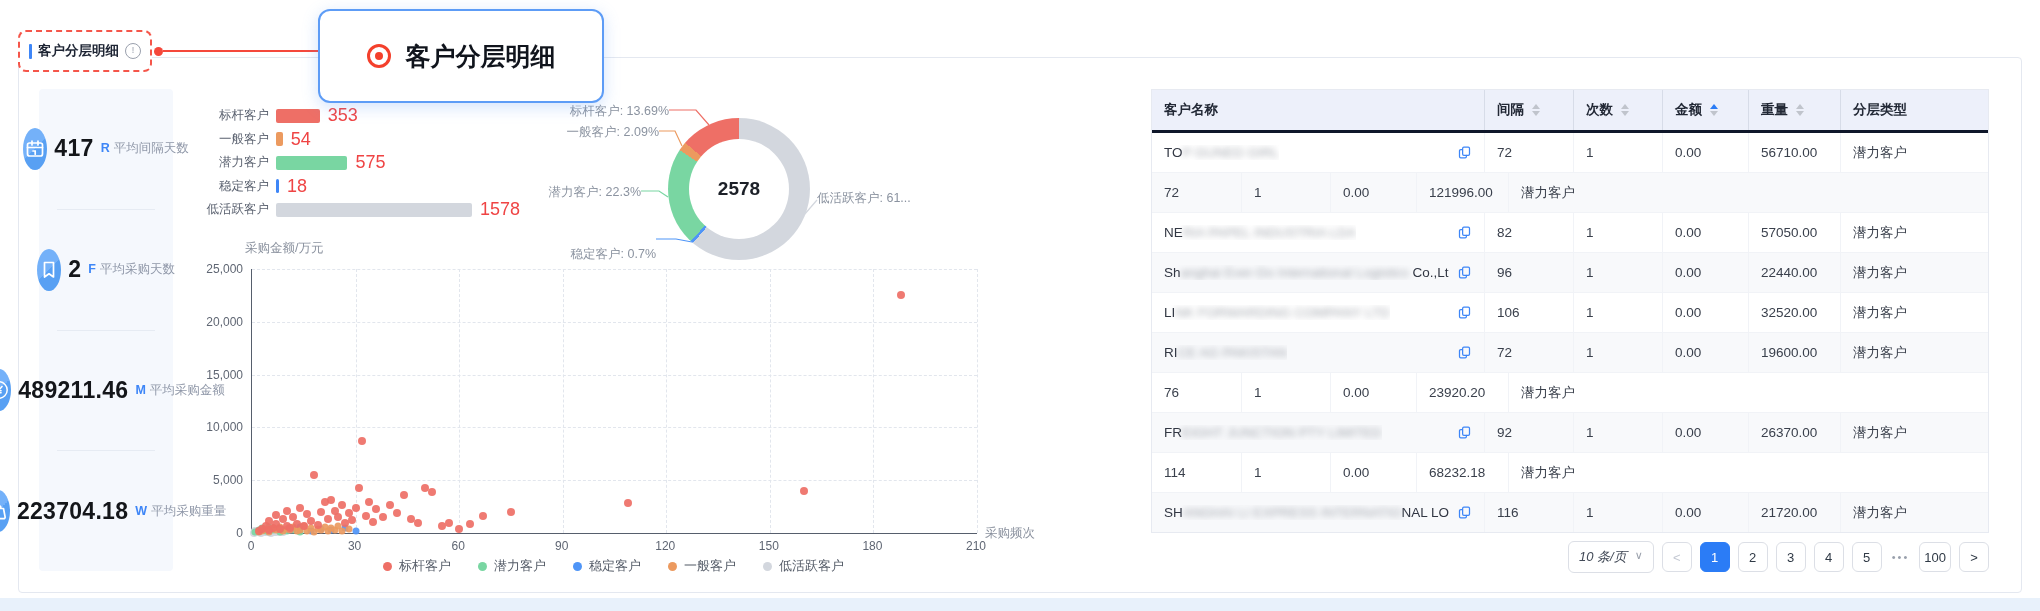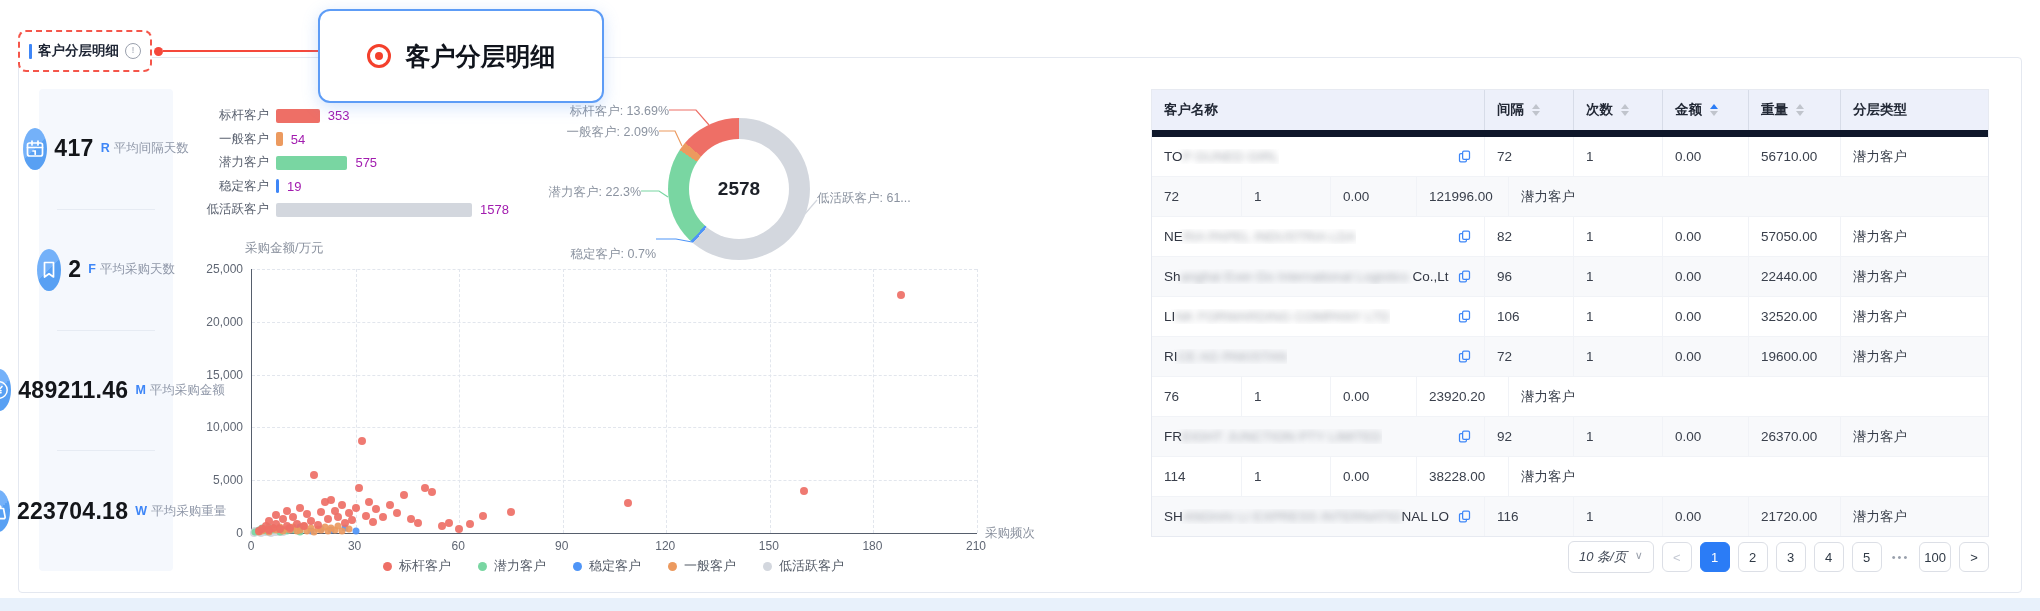--- a/index.html
+++ b/index.html
@@ -36,21 +36,21 @@
   .kval{font-size:23px;font-weight:700;color:#14161a;letter-spacing:.3px;}
   .klab{font-size:12.5px;color:#8f97a8;white-space:nowrap;}
   .klet{color:#3e86f7;font-weight:700;margin-right:4px;}
   .kdiv{height:1px;background:#e6ebf3;margin:0 18px;flex:0 0 auto;}
 
   
   .bars{position:absolute;left:130px;top:46px;}
   .brow{display:flex;align-items:center;height:23.5px;}
   .blab{width:120px;text-align:right;padding-right:7px;font-size:12.5px;color:#5b6270;white-space:nowrap;}
   .bbar{height:14px;border-radius:2px;flex:0 0 auto;}
-  .bval{margin-left:8px;font-size:13px;color:#a21caf;}
+  .bval{margin-left:8px;font-size:18px;color:#ef4444;}
 
   
   .donut{position:absolute;left:649px;top:60px;width:142px;height:142px;border-radius:50%;}
   .hole{position:absolute;left:21px;top:21px;width:100px;height:100px;border-radius:50%;background:#fff;
         display:flex;align-items:center;justify-content:center;font-size:19px;font-weight:700;color:#1c2028;}
   .dlines{position:absolute;left:430px;top:40px;width:460px;height:220px;pointer-events:none;}
   .dlines path{fill:none;stroke-width:1.2px;}
   .donut-label{position:absolute;font-size:12.5px;color:#8b93a0;white-space:nowrap;}
   .dl0{left:490px;top:45px;width:160px;text-align:right;}
   .dl1{left:480px;top:66px;width:160px;text-align:right;}
@@ -68,21 +68,21 @@
   .dot{position:absolute;border-radius:50%;transform:translate(-50%,50%);opacity:.92;}
   .ytick{position:absolute;left:154px;width:70px;text-align:right;font-size:12px;color:#5f6673;}
   .xtick{position:absolute;width:40px;text-align:center;font-size:12px;color:#5f6673;top:481px;}
   .legend{position:absolute;left:232px;top:499px;width:725px;display:flex;justify-content:center;align-items:center;gap:27px;}
   .litem{display:flex;align-items:center;gap:7px;cursor:pointer;}
   .ldot{width:9px;height:9px;border-radius:50%;}
   .ltext{font-size:13px;color:#555c68;white-space:nowrap;}
 
   
   .tablewrap{position:absolute;left:1132px;top:31px;width:838px;border:1px solid #e7eaf1;box-sizing:border-box;background:#fff;}
-  .trh{display:flex;height:40px;background:#edf0fa;border-bottom:7px solid #0f172a;}
+  .trh{display:flex;height:40px;background:#edf0fa;border-bottom:3px solid #0f172a;}
   .th{display:flex;align-items:center;gap:8px;padding:0 12px;box-sizing:border-box;font-size:13.5px;font-weight:700;color:#222835;}
   .th + .th{border-left:1px solid #d7dce8;}
   .carets{display:flex;flex-direction:column;gap:2px;cursor:pointer;}
   .cu{width:0;height:0;border:4px solid transparent;border-bottom:5px solid #c0c4cc;border-top:none;}
   .cd{width:0;height:0;border:4px solid transparent;border-top:5px solid #c0c4cc;border-bottom:none;}
   .cu.on{border-bottom-color:#2b7cf6;}
   .tr{display:flex;height:39px;border-bottom:1px solid #f1f3f7;background:#fff;}
   .tr.even{background:#f8f9fb;}
   .tr:last-child{border-bottom:none;}
   .td{display:flex;align-items:center;padding:0 12px;box-sizing:border-box;font-size:13.5px;color:#3a404c;overflow:hidden;white-space:nowrap;}
@@ -178,21 +178,21 @@
           <span class="bval">54</span>
         </div>
         <div class="brow">
           <span class="blab">潜力客户</span>
           <span class="bbar" style="width: 71.4195px; background: rgb(121, 214, 162);"></span>
           <span class="bval">575</span>
         </div>
         <div class="brow">
           <span class="blab">稳定客户</span>
           <span class="bbar" style="width: 3px; background: rgb(62, 134, 247);"></span>
-          <span class="bval">19</span>
+          <span class="bval">18</span>
         </div>
         <div class="brow">
           <span class="blab">低活跃客户</span>
           <span class="bbar" style="width: 196px; background: rgb(211, 215, 222);"></span>
           <span class="bval">1578</span>
         </div>
       </div>
 
     <div class="donut" id="donut" style="background: conic-gradient(rgb(211, 215, 222) 0deg, rgb(211, 215, 222) 220.392deg, rgb(79, 149, 247) 220.392deg, rgb(79, 149, 247) 222.912deg, rgb(121, 214, 162) 222.912deg, rgb(121, 214, 162) 303.192deg, rgb(236, 154, 95) 303.192deg, rgb(236, 154, 95) 310.716deg, rgb(238, 111, 102) 310.716deg, rgb(238, 111, 102) 360deg);">
       <div class="hole">
@@ -536,21 +536,21 @@
           <div class="td" style="width: 89px;">92</div>
           <div class="td" style="width: 89px;">1</div>
           <div class="td" style="width: 86px;">0.00</div>
           <div class="td" style="width: 92px;">26370.00</div>
           <div class="td" style="width: 148px;">潜力客户</div>
         </div>
         <div class="tr">
           <div class="td" style="width: 89px;">114</div>
           <div class="td" style="width: 89px;">1</div>
           <div class="td" style="width: 86px;">0.00</div>
-          <div class="td" style="width: 92px;">38228.00</div>
+          <div class="td" style="width: 92px;">68232.18</div>
           <div class="td" style="width: 148px;">潜力客户</div>
         </div>
         <div class="tr even">
           <div class="td namecell" style="width: 332px;">
             <span class="nametxt"><span>SH</span><span class="blurred">ANGHAI LI EXPRESS INTERNATIO</span><span>NAL LOG</span></span>
             <span class="copybtn">
               <svg viewBox="0 0 24 24" width="15" height="15" fill="none" stroke="#3e86f7" stroke-width="2" stroke-linecap="round" stroke-linejoin="round">
                 <rect x="9" y="3.5" width="11" height="13" rx="2"></rect>
                 <path d="M15 16.5v2a2 2 0 0 1-2 2H6a2 2 0 0 1-2-2V9.5a2 2 0 0 1 2-2h2"></path>
               </svg>

